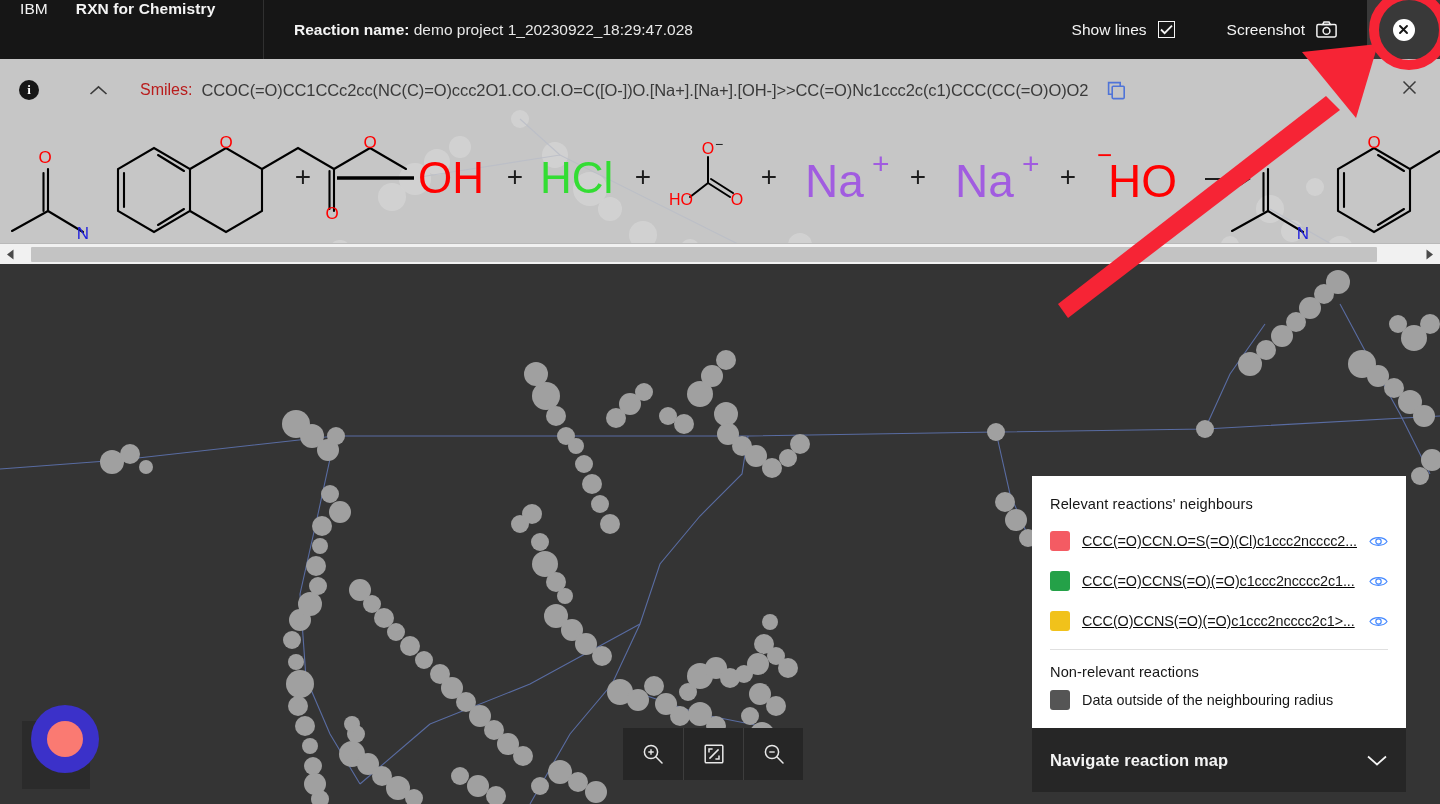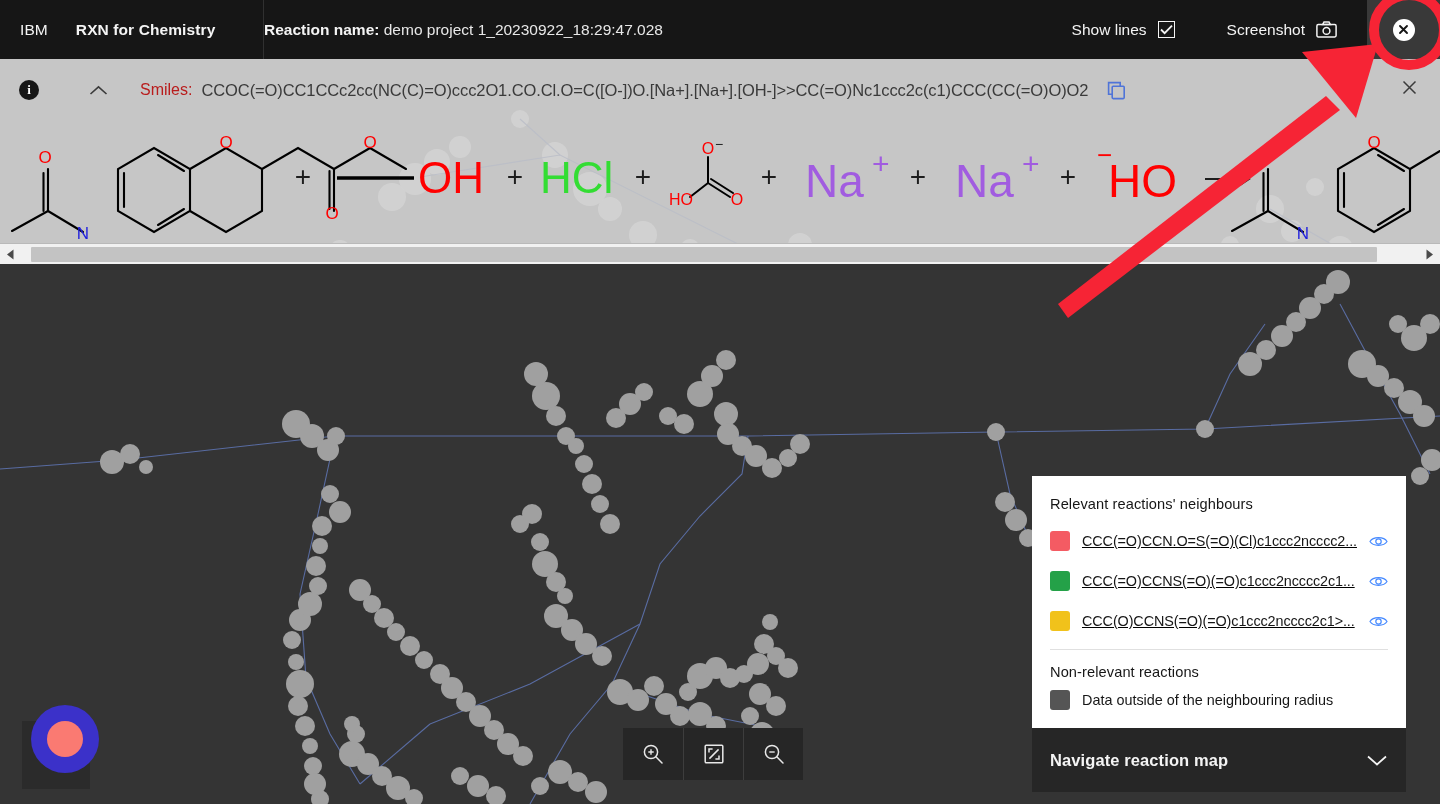--- a/index.html
+++ b/index.html
@@ -11,27 +11,27 @@
   }
   #app { position: relative; width: 1440px; height: 804px; overflow: hidden; }
 
   
   .topbar {
     position: absolute; top: 0; left: 0; width: 1440px; height: 59px;
     background: #161616; display: flex; align-items: center;
     color: #f4f4f4; z-index: 40;
   }
   .brand {
-    width: 264px; height: 59px; display: flex; align-items: center;
+    width: 264px; height: 59px; display: flex; align-items: flex-start;
     padding-left: 20px; font-size: 15.5px; letter-spacing: .1px;
     border-right: 1px solid #303030;
   }
   .brand .b-light { font-weight: 400; }
   .brand .b-bold { font-weight: 700; margin-left: 4px; padding-left: 24px; }
-  .rxn-name { font-size: 15.5px; white-space: nowrap; }
+  .rxn-name { margin-left: 30px; font-size: 15.5px; white-space: nowrap; }
   .rxn-name .rn-label { font-weight: 700; }
   .rxn-name .rn-value { font-weight: 400; color: #e8e8e8; }
   .topbar-right {
     margin-left: auto; display: flex; align-items: center; height: 59px;
   }
   .tb-item {
     display: flex; align-items: center; gap: 11px;
     font-size: 15.5px; color: #f4f4f4; padding: 0 0 0 0; height: 61px;
   }
   .tb-item + .tb-item { margin-left: 52px; }

